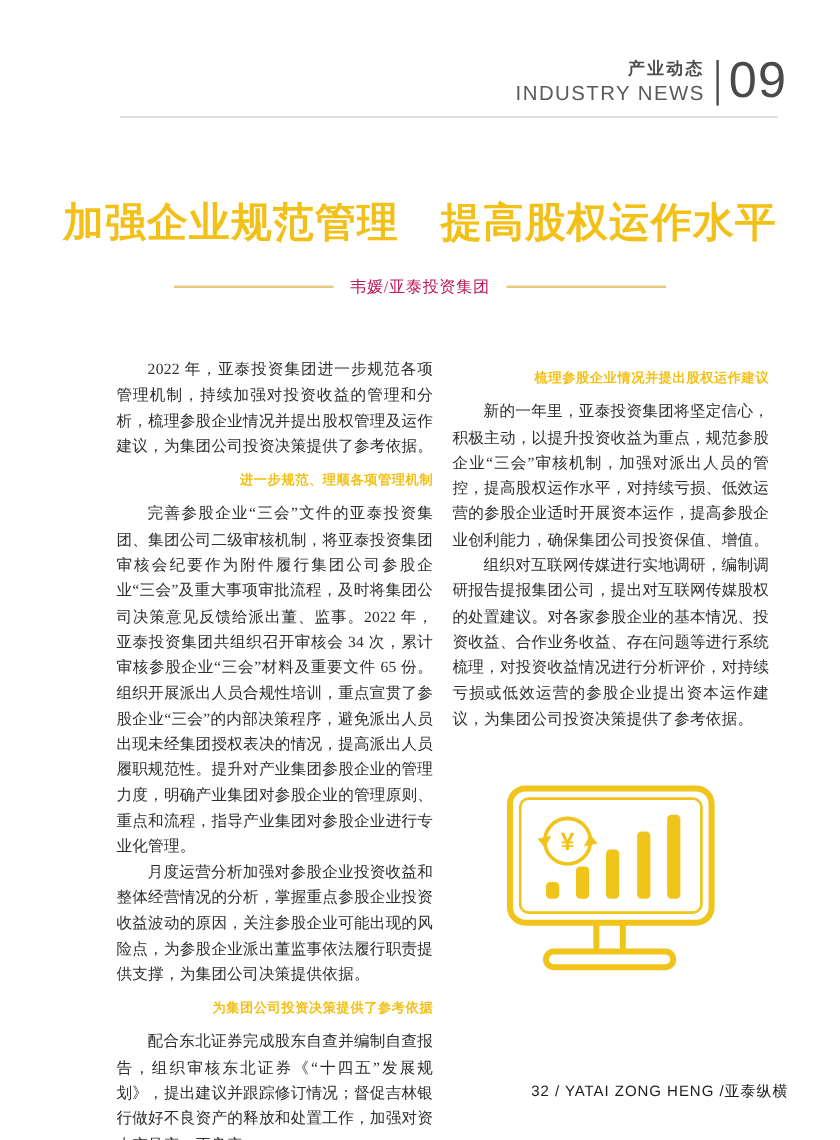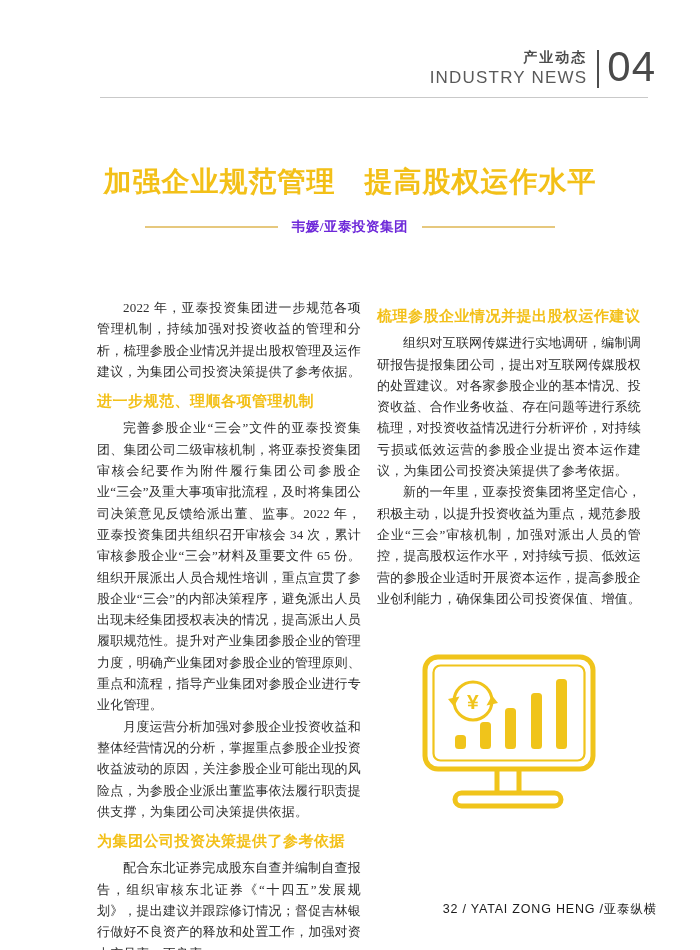--- a/index.html
+++ b/index.html
@@ -60,21 +60,21 @@
     background: #c9c9c9;
   }
 
   
   .article-title {
     position: absolute;
     top: 163px;
     left: 0;
     width: 100%;
     text-align: center;
-    font-size: 28px;
+    font-size: 34px;
     font-weight: bold;
     letter-spacing: 1px;
     color: #f3c018;
   }
   .byline-row {
     position: absolute;
     top: 214px;
     left: 0;
     width: 100%;
     display: flex;
@@ -82,23 +82,23 @@
     justify-content: center;
   }
   .byline-line {
     width: 133px;
     height: 1.5px;
     background: #e6c87e;
   }
   .byline-text {
     font-family: "Liberation Serif", "DejaVu Serif", serif;
     font-size: 13.5px;
-    font-weight: bold;
-    color: #6d28d9;
-    margin: 4px 14px;
+    font-weight: normal;
+    color: #be185d;
+    margin: 16px 14px;
     letter-spacing: 0.5px;
   }
 
   
   .columns {
     position: absolute;
     top: 297px;
     left: 97px;
     width: 545px;
     display: flex;
@@ -111,24 +111,24 @@
     font-size: 13px;
     line-height: 21.3px;
     color: #2e2e2e;
     text-align: justify;
     letter-spacing: 0.2px;
   }
   .para { text-indent: 2em; }
   .para-cont { text-indent: 0; }
   .sec-heading {
     font-family: "Liberation Sans", "DejaVu Sans", sans-serif;
-    font-size: 15px;
+    font-size: 11px;
     font-weight: bold;
     color: #f3c018;
-    text-align: left;
+    text-align: right;
     text-indent: 0;
     margin: 8px 0 6px 0;
     letter-spacing: 0.5px;
   }
 
   
   .illustration {
     display: block;
     margin: 42px auto 0 auto;
   }
@@ -151,21 +151,21 @@
 <body>
 
 <div class="page">
 
   <div class="header">
     <div class="header-titles">
       <div class="header-zh">产业动态</div>
       <div class="header-en">INDUSTRY NEWS</div>
     </div>
     <div class="header-divider"></div>
-    <div class="header-number">04</div>
+    <div class="header-number">09</div>
   </div>
   <div class="header-rule"></div>
 
   <h1 class="article-title">加强企业规范管理　提高股权运作水平</h1>
   <div class="byline-row">
     <span class="byline-line"></span>
     <span class="byline-text">韦媛/亚泰投资集团</span>
     <span class="byline-line"></span>
   </div>
 
@@ -175,22 +175,22 @@
       <p class="para">2022 年，亚泰投资集团进一步规范各项管理机制，持续加强对投资收益的管理和分析，梳理参股企业情况并提出股权管理及运作建议，为集团公司投资决策提供了参考依据。</p>
       <h2 class="sec-heading">进一步规范、理顺各项管理机制</h2>
       <p class="para">完善参股企业“三会”文件的亚泰投资集团、集团公司二级审核机制，将亚泰投资集团审核会纪要作为附件履行集团公司参股企业“三会”及重大事项审批流程，及时将集团公司决策意见反馈给派出董、监事。2022 年，亚泰投资集团共组织召开审核会 34 次，累计审核参股企业“三会”材料及重要文件 65 份。组织开展派出人员合规性培训，重点宣贯了参股企业“三会”的内部决策程序，避免派出人员出现未经集团授权表决的情况，提高派出人员履职规范性。提升对产业集团参股企业的管理力度，明确产业集团对参股企业的管理原则、重点和流程，指导产业集团对参股企业进行专业化管理。</p>
       <p class="para">月度运营分析加强对参股企业投资收益和整体经营情况的分析，掌握重点参股企业投资收益波动的原因，关注参股企业可能出现的风险点，为参股企业派出董监事依法履行职责提供支撑，为集团公司决策提供依据。</p>
       <h2 class="sec-heading">为集团公司投资决策提供了参考依据</h2>
       <p class="para">配合东北证券完成股东自查并编制自查报告，组织审核东北证券《“十四五”发展规划》，提出建议并跟踪修订情况；督促吉林银行做好不良资产的释放和处置工作，加强对资本充足率、不良率、</p>
     </div>
 
     <div class="col">
       <h2 class="sec-heading">梳理参股企业情况并提出股权运作建议</h2>
+      <p class="para">新的一年里，亚泰投资集团将坚定信心，积极主动，以提升投资收益为重点，规范参股企业“三会”审核机制，加强对派出人员的管控，提高股权运作水平，对持续亏损、低效运营的参股企业适时开展资本运作，提高参股企业创利能力，确保集团公司投资保值、增值。</p>
       <p class="para">组织对互联网传媒进行实地调研，编制调研报告提报集团公司，提出对互联网传媒股权的处置建议。对各家参股企业的基本情况、投资收益、合作业务收益、存在问题等进行系统梳理，对投资收益情况进行分析评价，对持续亏损或低效运营的参股企业提出资本运作建议，为集团公司投资决策提供了参考依据。</p>
-      <p class="para">新的一年里，亚泰投资集团将坚定信心，积极主动，以提升投资收益为重点，规范参股企业“三会”审核机制，加强对派出人员的管控，提高股权运作水平，对持续亏损、低效运营的参股企业适时开展资本运作，提高参股企业创利能力，确保集团公司投资保值、增值。</p>
 
       <svg class="illustration" width="185" height="160" viewBox="0 0 185 160" aria-hidden="true">
 
         <rect class="stroke" x="8" y="6" width="168" height="112" rx="13" stroke-width="5"></rect>
         <rect class="stroke" x="16.5" y="14.5" width="151" height="95" rx="7" stroke-width="2.2"></rect>
 
         <g>
           <circle class="stroke" cx="56" cy="50" r="19" stroke-width="3"></circle>
           <path class="fill" d="M31 48 L42.5 45.5 L37 55.5 Z"></path>
           <path class="fill" d="M81 52 L69.5 54.5 L75 44.5 Z"></path>

